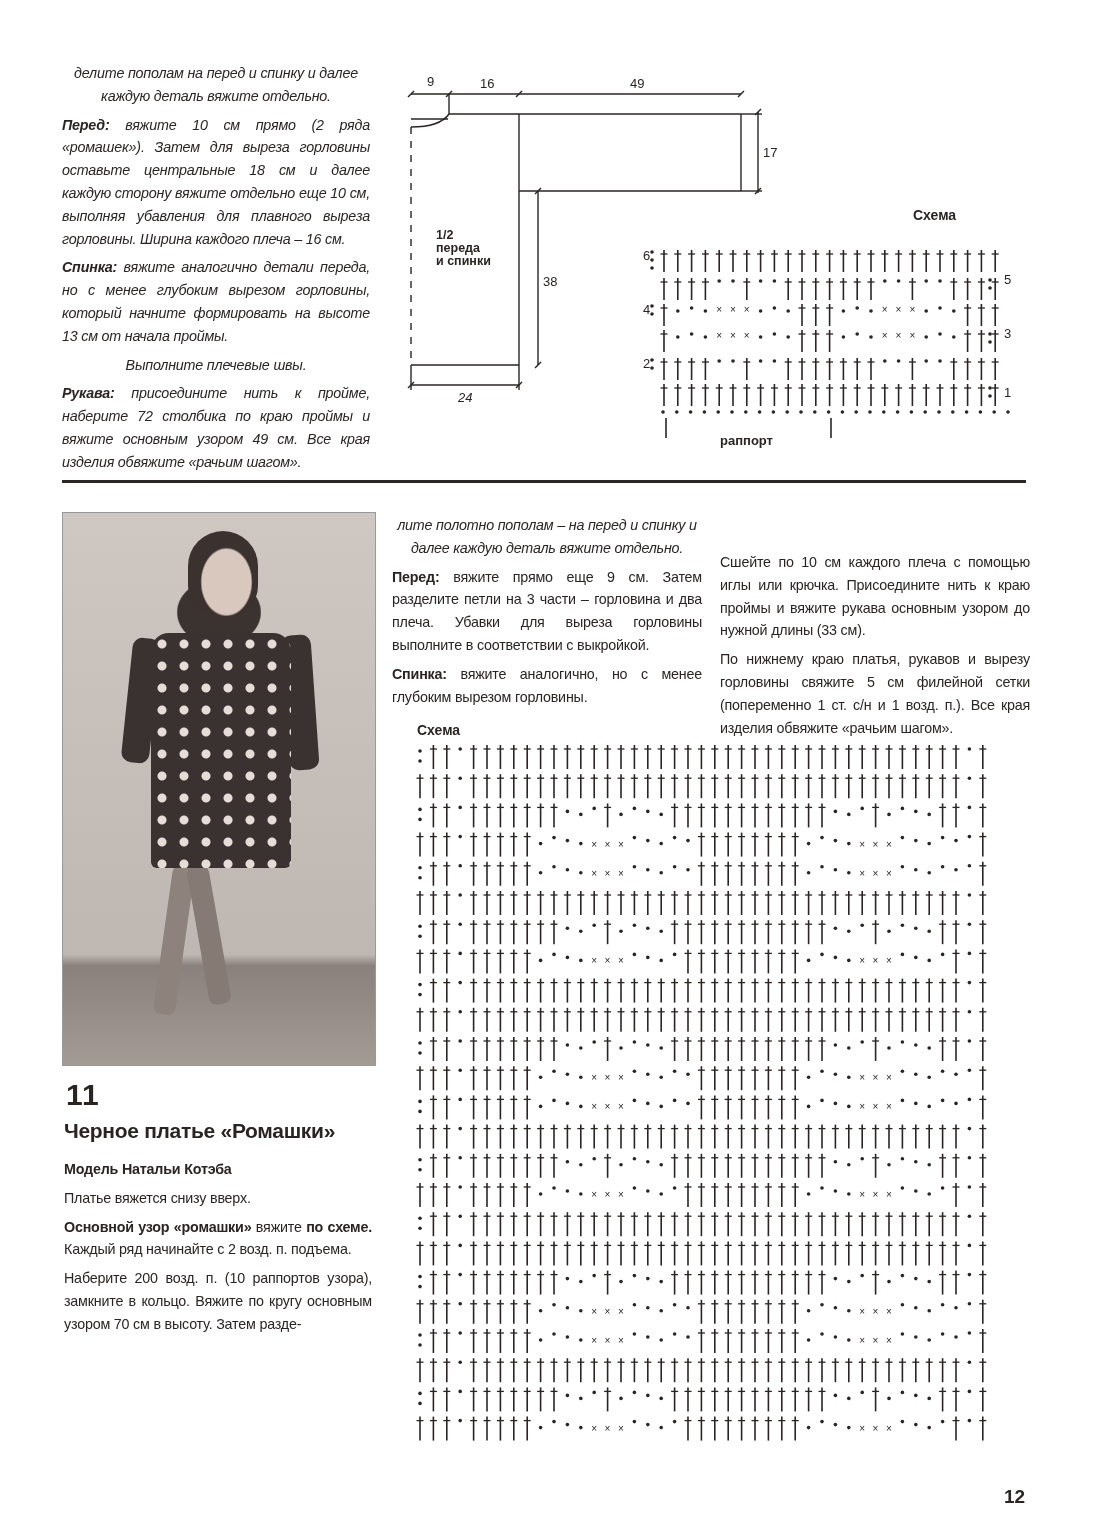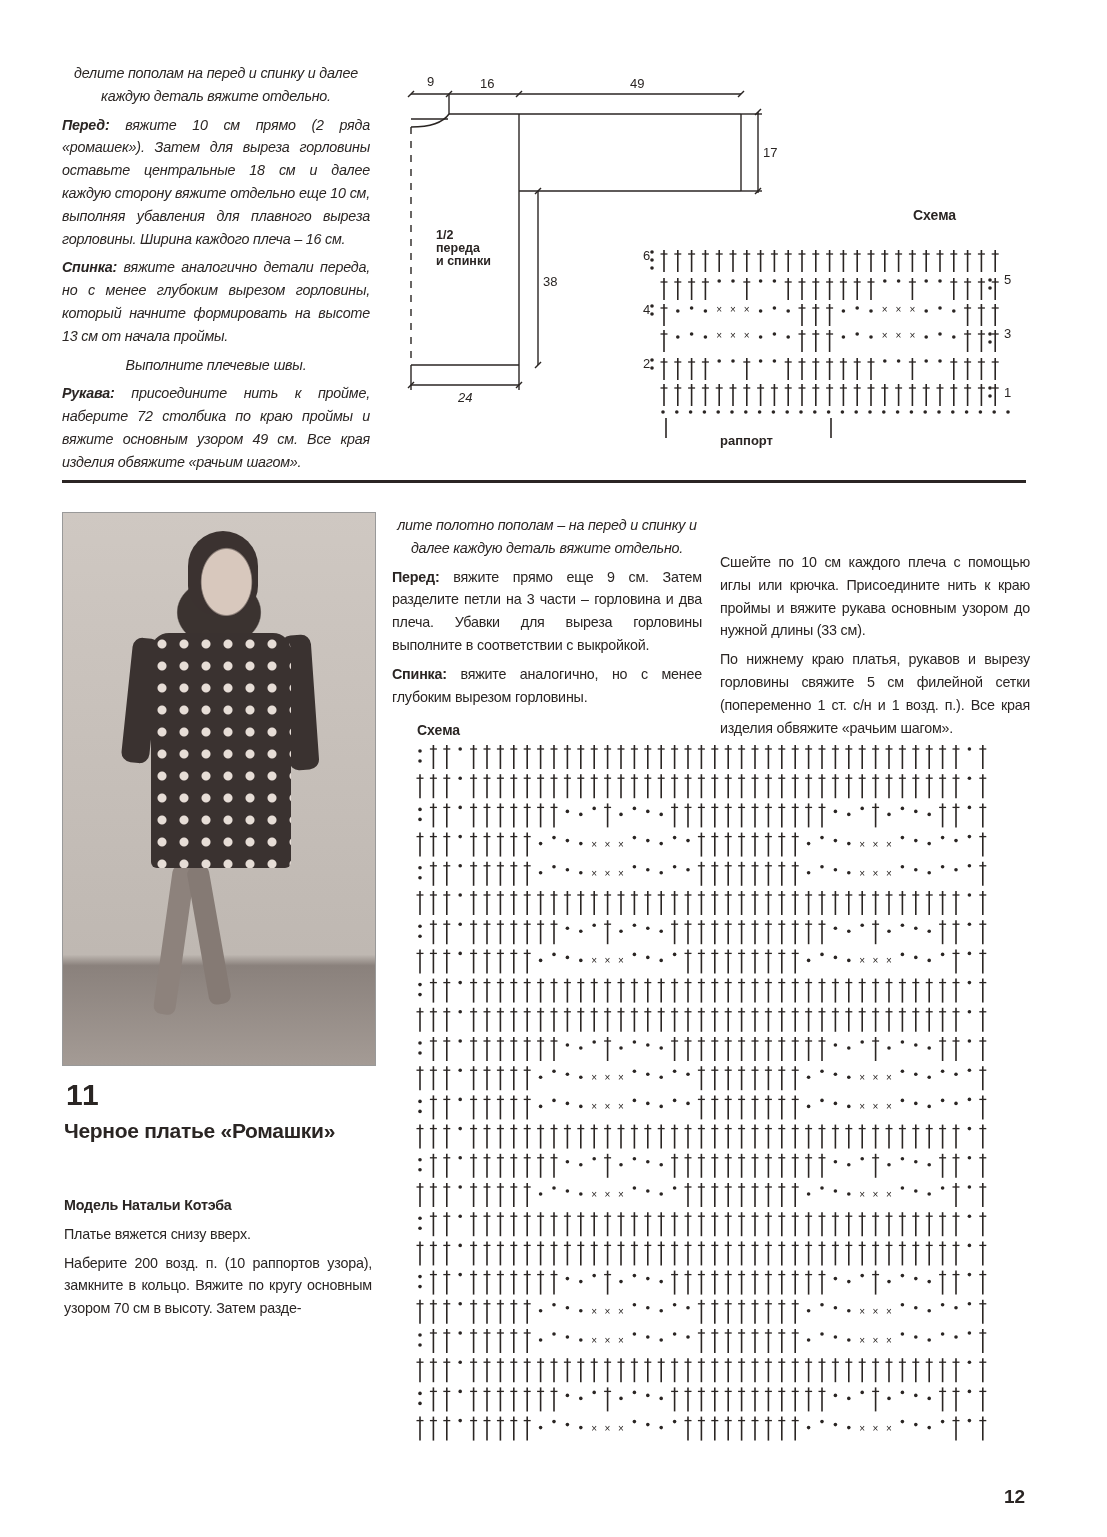--- a/index.html
+++ b/index.html
@@ -403,23 +403,24 @@
   <div class="sleeve-l"></div>
   <div class="sleeve-r"></div>
   <div class="leg1"></div>
   <div class="leg2"></div>
   <div class="dress"></div>
   <div class="head"></div>
 </div>
 
 <div class="sec-num">11</div>
 <div class="sec-title">Черное платье «Ромашки»</div>
-<div class="abs txt" style="left:64px;top:1158px;width:308px;margin-top:36px;">
+<div class="abs txt" style="left:64px;top:1158px;width:308px;">
   <p class="bold">Модель Натальи Котэба</p>
   <p>Платье вяжется снизу вверх.</p>
+  <p class="just"><b>Основной узор «ромашки»</b><span> вяжите </span><b>по схеме.</b><span> Каждый ряд начинайте с 2 возд. п. подъема.</span></p>
   <p class="just">Наберите 200 возд. п. (10 раппортов узора), замкните в кольцо. Вяжите по кругу основным узором 70 см в высоту. Затем разде-</p>
 </div>
 
 <div class="abs txt" style="left:392px;top:514px;width:310px;">
   <p class="center">лите полотно пополам – на перед и спинку и далее каждую деталь вяжите отдельно.</p>
   <p class="just"><b>Перед:</b><span> вяжите прямо еще 9 см. Затем разделите петли на 3 части – горловина и два плеча. Убавки для выреза горловины выполните в соответствии с выкройкой.</span></p>
   <p class="just"><b>Спинка:</b><span> вяжите аналогично, но с менее глубоким вырезом горловины.</span></p>
 </div>
 
 <div class="abs txt" style="left:720px;top:543px;width:310px;margin-top:8px;">

